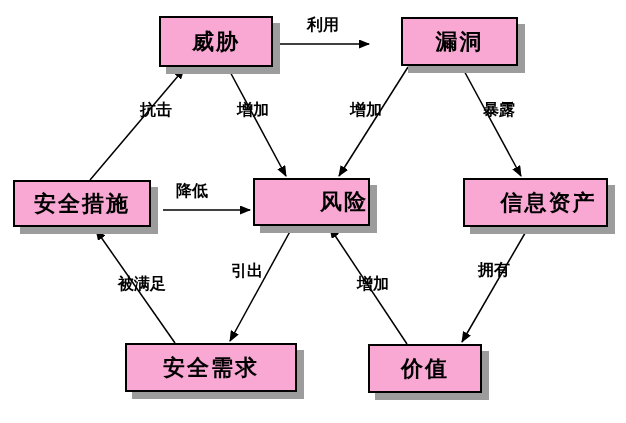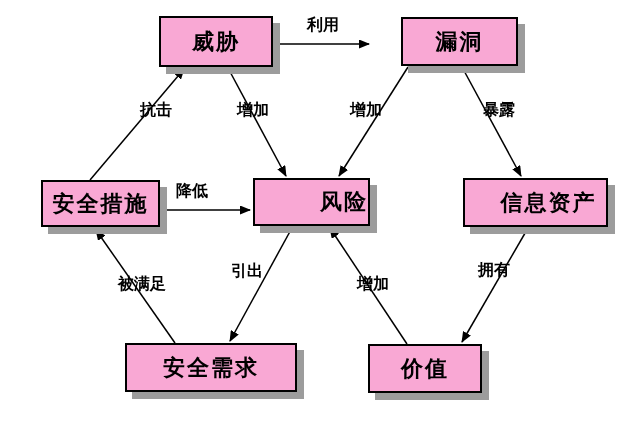--- a/index.html
+++ b/index.html
@@ -70,21 +70,21 @@
   </svg>
 
   <div class="node" style="left:159px; top:16px; width:114px; height:51px;">
     <span>威胁</span>
   </div>
 
   <div class="node" style="left:373px; top:17px; width:117px; height:49px;margin-left:28px;">
     <span>漏洞</span>
   </div>
 
-  <div class="node" style="left:13px; top:180px; width:119px; height:47px;margin-left:28px;">
+  <div class="node" style="left:13px; top:180px; width:138px; height:47px;">
     <span>安全措施</span>
   </div>
 
   <div class="node" style="left:253px; top:178px; width:117px; height:48px;justify-content:flex-end;">
     <span>风险</span>
   </div>
 
   <div class="node" style="left:463px; top:178px; width:145px; height:49px;padding-left:26px;">
     <span>信息资产</span>
   </div>

